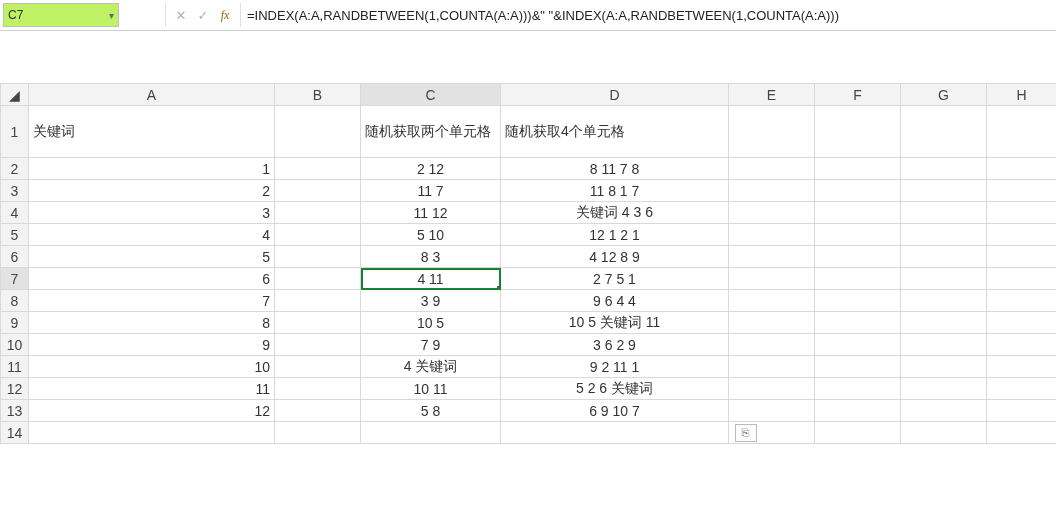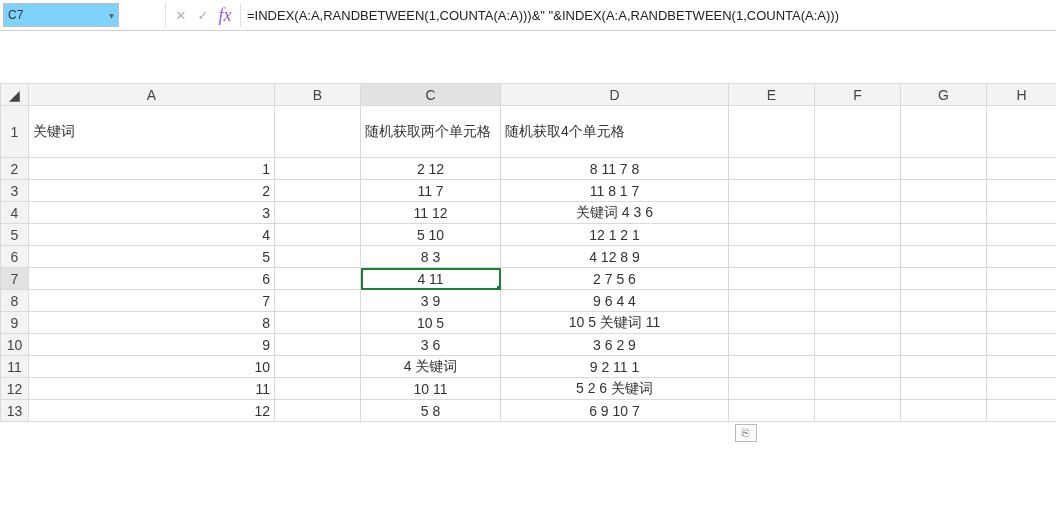--- a/index.html
+++ b/index.html
@@ -22,21 +22,21 @@
     background: #fff;
     padding: 2px 0;
   }
   .name-box {
     display: flex;
     align-items: center;
     justify-content: space-between;
     width: 106px;
     height: 22px;
     border: 1px solid #c0c0c0;
-    background: #7dd3fc;
+    background: #bef264;
     margin-left: 3px;
     padding: 0 4px;
     font-size: 12px;
   }
   .name-box span.drop {
     color: #666;
     font-size: 10px;
   }
   .fb-sep {
     width: 6px;
@@ -55,22 +55,22 @@
     height: 22px;
     display: flex;
     align-items: center;
     justify-content: center;
     color: #b0b0b0;
     font-size: 13px;
   }
   .fb-btn.fx {
     font-style: italic;
     font-family: "Times New Roman", serif;
-    color: #8b5cf6;
-    font-size: 18px;
+    color: #a16207;
+    font-size: 12px;
   }
   .formula-input {
     flex: 1;
     height: 22px;
     padding: 0 6px;
     font-size: 13px;
     color: #222;
     display: flex;
     align-items: center;
     white-space: nowrap;
@@ -265,21 +265,21 @@
           <td></td>
           <td></td>
           <td></td>
           <td></td>
         </tr>
         <tr>
           <th class="rowhdr sel">7</th>
           <td class="right">6</td>
           <td></td>
           <td class="left sel-cell">4 11</td>
-          <td class="left">2 7 5 6</td>
+          <td class="left">2 7 5 1</td>
           <td></td>
           <td></td>
           <td></td>
           <td></td>
         </tr>
         <tr>
           <th class="rowhdr">8</th>
           <td class="right">7</td>
           <td></td>
           <td class="left">3 9</td>
@@ -297,21 +297,21 @@
           <td class="left">10 5 关键词 11</td>
           <td></td>
           <td></td>
           <td></td>
           <td></td>
         </tr>
         <tr>
           <th class="rowhdr">10</th>
           <td class="right">9</td>
           <td></td>
-          <td class="left">3 6</td>
+          <td class="left">7 9</td>
           <td class="left">3 6 2 9</td>
           <td></td>
           <td></td>
           <td></td>
           <td></td>
         </tr>
         <tr>
           <th class="rowhdr">11</th>
           <td class="right">10</td>
           <td></td>
@@ -332,20 +332,31 @@
           <td></td>
           <td></td>
           <td></td>
         </tr>
         <tr>
           <th class="rowhdr">13</th>
           <td class="right">12</td>
           <td></td>
           <td class="left">5 8</td>
           <td class="left">6 9 10 7</td>
+          <td></td>
+          <td></td>
+          <td></td>
+          <td></td>
+        </tr>
+        <tr>
+          <th class="rowhdr">14</th>
+          <td></td>
+          <td></td>
+          <td></td>
+          <td></td>
           <td></td>
           <td></td>
           <td></td>
           <td></td>
         </tr>
       </tbody>
   </table>
   <div class="smart-tag" id="smart-tag" style="left: 734.5px; top: 340.5px;">⎘</div>
 </div>
 

